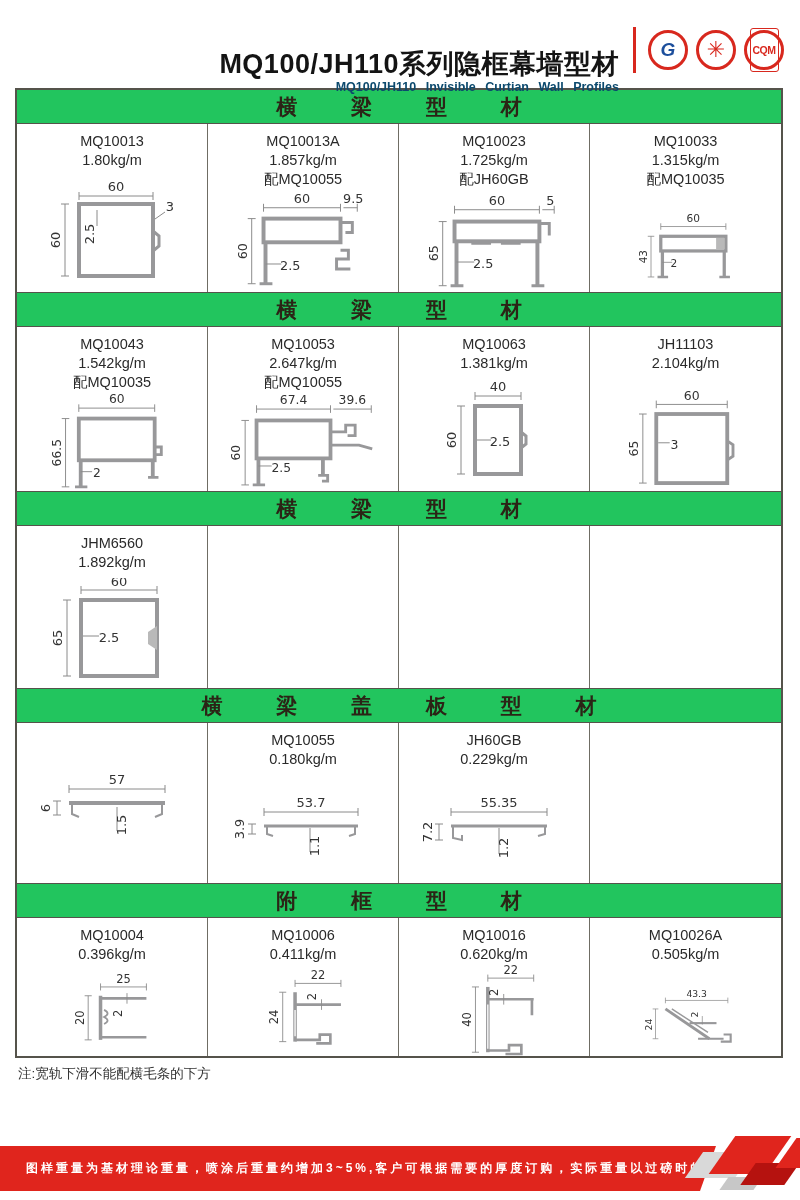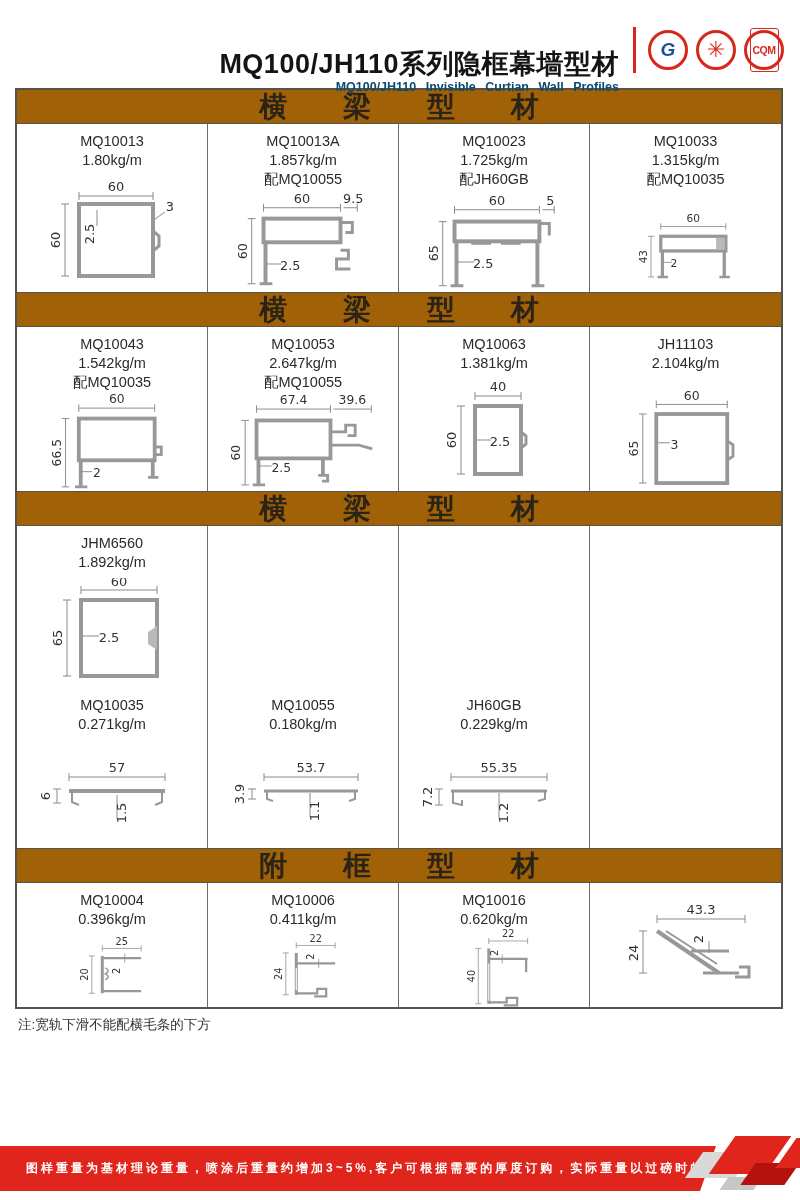--- a/index.html
+++ b/index.html
@@ -15,26 +15,26 @@
   .logos{display:flex;gap:8px;align-items:center;}
   .logo{width:40px;height:40px;border-radius:50%;border:3px solid #D8281E;box-sizing:border-box;
         display:flex;align-items:center;justify-content:center;background:#fff;}
   .logo-g{color:#1d4f9c;font-size:19px;font-weight:bold;font-style:italic;}
   .logo-seal{color:#D8281E;font-size:22px;line-height:1;}
   .logo-cqm{color:#D8281E;font-size:10.5px;font-weight:bold;border:1.5px solid #D8281E;
             border-radius:3px;padding:15px 2px;letter-spacing:-.5px;}
 
   
   .table{margin:12px 15px 0 15px;width:768px;border:2px solid #55534b;box-sizing:border-box;}
-  .band{height:33px;display:flex;align-items:center;justify-content:center;background:#a16207;
+  .band{height:33px;display:flex;align-items:center;justify-content:center;background:#22c55e;
         border-top:1px solid #55534b;border-bottom:1px solid #55534b;
-        font-size:28px;font-weight:bold;color:#2b2416;letter-spacing:24px;padding-left:24px;}
+        font-size:21px;font-weight:bold;color:#2b2416;letter-spacing:24px;padding-left:24px;}
   .band.first{border-top:none;}
   .row{display:grid;grid-template-columns:repeat(4,1fr);}
-  .rh1{height:168px}.rh2{height:164px}.rh3{height:162px}.rh4{height:160px}.rh5{height:124px}
+  .rh1{height:168px}.rh2{height:164px}.rh3{height:162px}.rh4{height:160px}.rh5{height:138px}
   .cell{border-right:1px solid #6f6d64;display:flex;flex-direction:column;overflow:hidden;}
   .cell:last-child{border-right:none;gap:18px;}
   .label{margin-top:8px;text-align:center;font-size:14.5px;line-height:1.32;color:#2a2a2a;}
   .draw{margin:auto;display:block;}
 
   
   .prof{fill:none;stroke:#98989a;stroke-width:4;}
   .prof2{fill:none;stroke:#98989a;stroke-width:3;}
   .prof3{fill:none;stroke:#98989a;stroke-width:2;}
   .dim{fill:none;stroke:#8a8a8a;stroke-width:1;}
@@ -268,27 +268,24 @@
           <text class="dt" transform="rotate(-90 45 60)" x="45" y="60">65</text>
           <path class="dim" d="M66 58 h16"></path>
           <text class="dt" x="92" y="64">2.5</text>
         </svg>
       </div>
       <div class="cell"></div>
       <div class="cell"></div>
       <div class="cell"></div>
     </div>
 
+    <div class="band">横 梁 盖 板 型 材</div>
     <div class="row rh4">
 
       <div class="cell">
-        <div class="label">
-          <div>MQ10035</div>
-          <div>0.271kg/m</div>
-        </div>
         <svg class="draw" width="190" height="104" viewBox="0 0 190 104">
           <path class="prof" d="M52 52 H148"></path>
           <path class="prof3" d="M55 54 v9 l7 3 M145 54 v9 l-7 3"></path>
           <path class="dim" d="M52 38 H148 M52 34 v8 M148 34 v8"></path>
           <text class="dt" x="100" y="33">57</text>
           <path class="dim" d="M40 50 v14 M36 50 h8 M36 64 h8"></path>
           <text class="dt" transform="rotate(-90 33 57)" x="33" y="57">6</text>
           <path class="dim" d="M100 56 V80"></path>
           <text class="dt" transform="rotate(-90 109 74)" x="109" y="74">1.5</text>
         </svg>
@@ -383,20 +380,24 @@
           <path class="dim" d="M88 16 H140 M88 12 v8 M140 12 v8"></path>
           <text class="dt" x="114" y="11">22</text>
           <path class="dim" d="M74 26 V100 M70 26 h8 M70 100 h8"></path>
           <text class="dt" transform="rotate(-90 69 63)" x="69" y="63">40</text>
           <path class="dim" d="M106 34 v12"></path>
           <text class="dt" transform="rotate(-90 100 32)" x="100" y="32">2</text>
         </svg>
       </div>
 
       <div class="cell">
+        <div class="label">
+          <div>MQ10026A</div>
+          <div>0.505kg/m</div>
+        </div>
         <svg class="draw" width="190" height="104" viewBox="0 0 190 104">
           <path class="prof" d="M66 38 L128 80"></path>
           <path class="prof3" d="M75 38 L126 71"></path>
           <path class="prof2" d="M100 58 h38"></path>
           <path class="prof2" d="M112 80 h36 M148 74 h10 v10 h-14"></path>
           <path class="dim" d="M66 26 H154 M66 22 v8 M154 22 v8"></path>
           <text class="dt" x="110" y="21">43.3</text>
           <path class="dim" d="M52 38 V80 M48 38 h8 M48 80 h8"></path>
           <text class="dt" transform="rotate(-90 47 60)" x="47" y="60">24</text>
           <path class="dim" d="M118 48 v12"></path>

